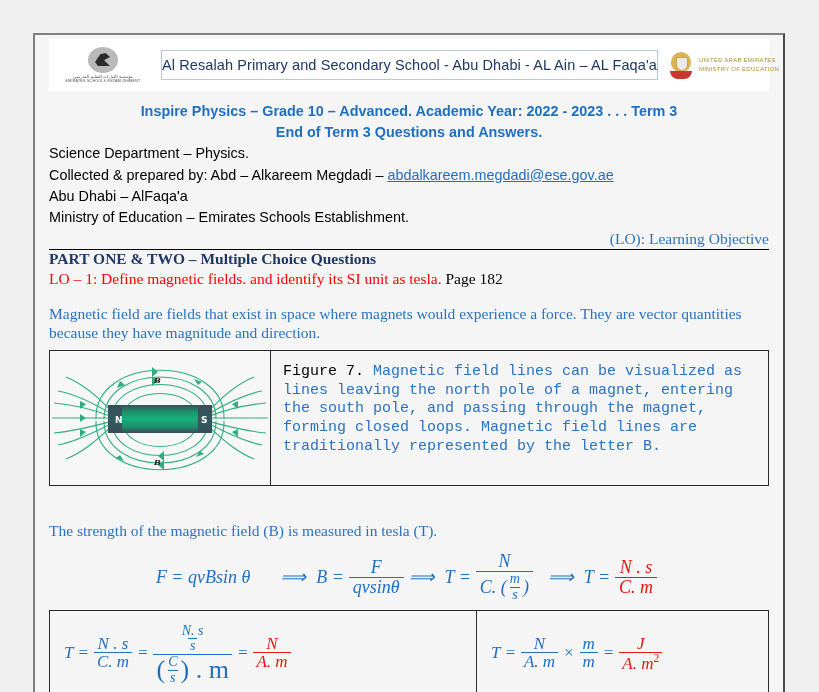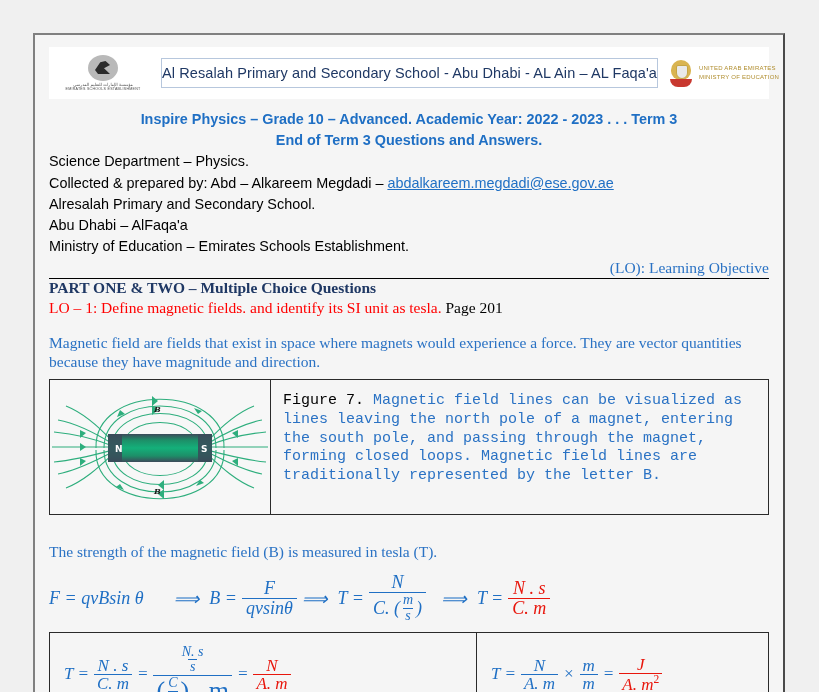--- a/index.html
+++ b/index.html
@@ -19,21 +19,21 @@
     width: 752px;
     height: 659px;
     background: #f5f5f5;
     border-left: 2px solid #808080;
     border-top: 2px solid #808080;
     border-right: 2px solid #4a4a4a;
     box-sizing: border-box;
   }
   .inner {
     position: relative;
-    padding: 12px 14px 0 14px;
+    padding: 4px 14px 0 14px;
     height: 100%;
     box-sizing: border-box;
     border-radius: 12px;
   }
 
   
   .letterhead {
     background: #ffffff;
     height: 52px;
     display: flex;
@@ -219,36 +219,37 @@
     font-family: Liberation Mono, monospace;
     font-size: 15px;
     line-height: 1.24;
     color: #2a72c4;
     box-sizing: border-box;
   }
   .fig-caption .fignum { color: #000000; }
 
   
   .tesla-line {
-    margin-top: 28px;
+    margin-top: 36px;
     font-family: "Liberation Serif", serif;
     font-size: 15.5px;
     color: #2a72c4;
   }
 
   
   .eq-row {
     margin-top: 12px;
     display: flex;
     align-items: center;
     color: #1f6fc4;
     font-family: "Liberation Serif", serif;
     font-style: italic;
     font-size: 18px;
     white-space: nowrap;
+    justify-content: center;
   }
   .eq-row .gap { display: inline-block; width: 30px; }
   .eq-row .gap-sm { display: inline-block; width: 10px; }
   .frac {
     display: inline-flex;
     flex-direction: column;
     align-items: center;
     vertical-align: middle;
     margin: 0 5px;
     line-height: 1.05;
@@ -349,30 +350,29 @@
         <div>MINISTRY OF EDUCATION</div>
       </div>
     </div>
   </div>
 
   <div class="intro">
     <div class="bold-blue">Inspire Physics – Grade 10 – Advanced.  Academic Year: 2022 - 2023 . . . Term 3</div>
     <div class="bold-blue">End of Term 3 Questions and Answers.</div>
     <div>Science Department – Physics.</div>
     <div><span>Collected &amp; prepared by: Abd – Alkareem Megdadi – </span><a class="email" href="#">abdalkareem.megdadi@ese.gov.ae</a></div>
-    <div>Alresalah Primary and Secondary School.</div>
     <div>Abu Dhabi – AlFaqa'a</div>
     <div>Ministry of Education – Emirates Schools Establishment.</div>
   </div>
 
   <div class="lo-legend">(LO): Learning Objective</div>
   <div class="rule"></div>
 
   <div class="part-title">PART ONE &amp; TWO – Multiple Choice Questions</div>
-  <div class="lo-line"><span>LO – 1: Define magnetic fields. and identify its SI unit as tesla.</span> <span class="page-ref">Page 201</span></div>
+  <div class="lo-line"><span>LO – 1: Define magnetic fields. and identify its SI unit as tesla.</span> <span class="page-ref">Page 182</span></div>
   <div class="lo-body">Magnetic field are fields that exist in space where magnets would experience a force. They are vector quantities because they have magnitude and direction.</div>
 
   <div class="fig-table">
     <div class="fig-cell">
       <svg width="220" height="134" viewBox="0 0 220 134">
         <rect x="0" y="0" width="220" height="134" fill="#f7f7f7"></rect>
         <g fill="none" stroke="#2eae7d" stroke-width="1.1">
 
           <path d="M62 68 C 62 22, 158 22, 158 68"></path>
           <path d="M54 68 C 54 12, 166 12, 166 68"></path>

